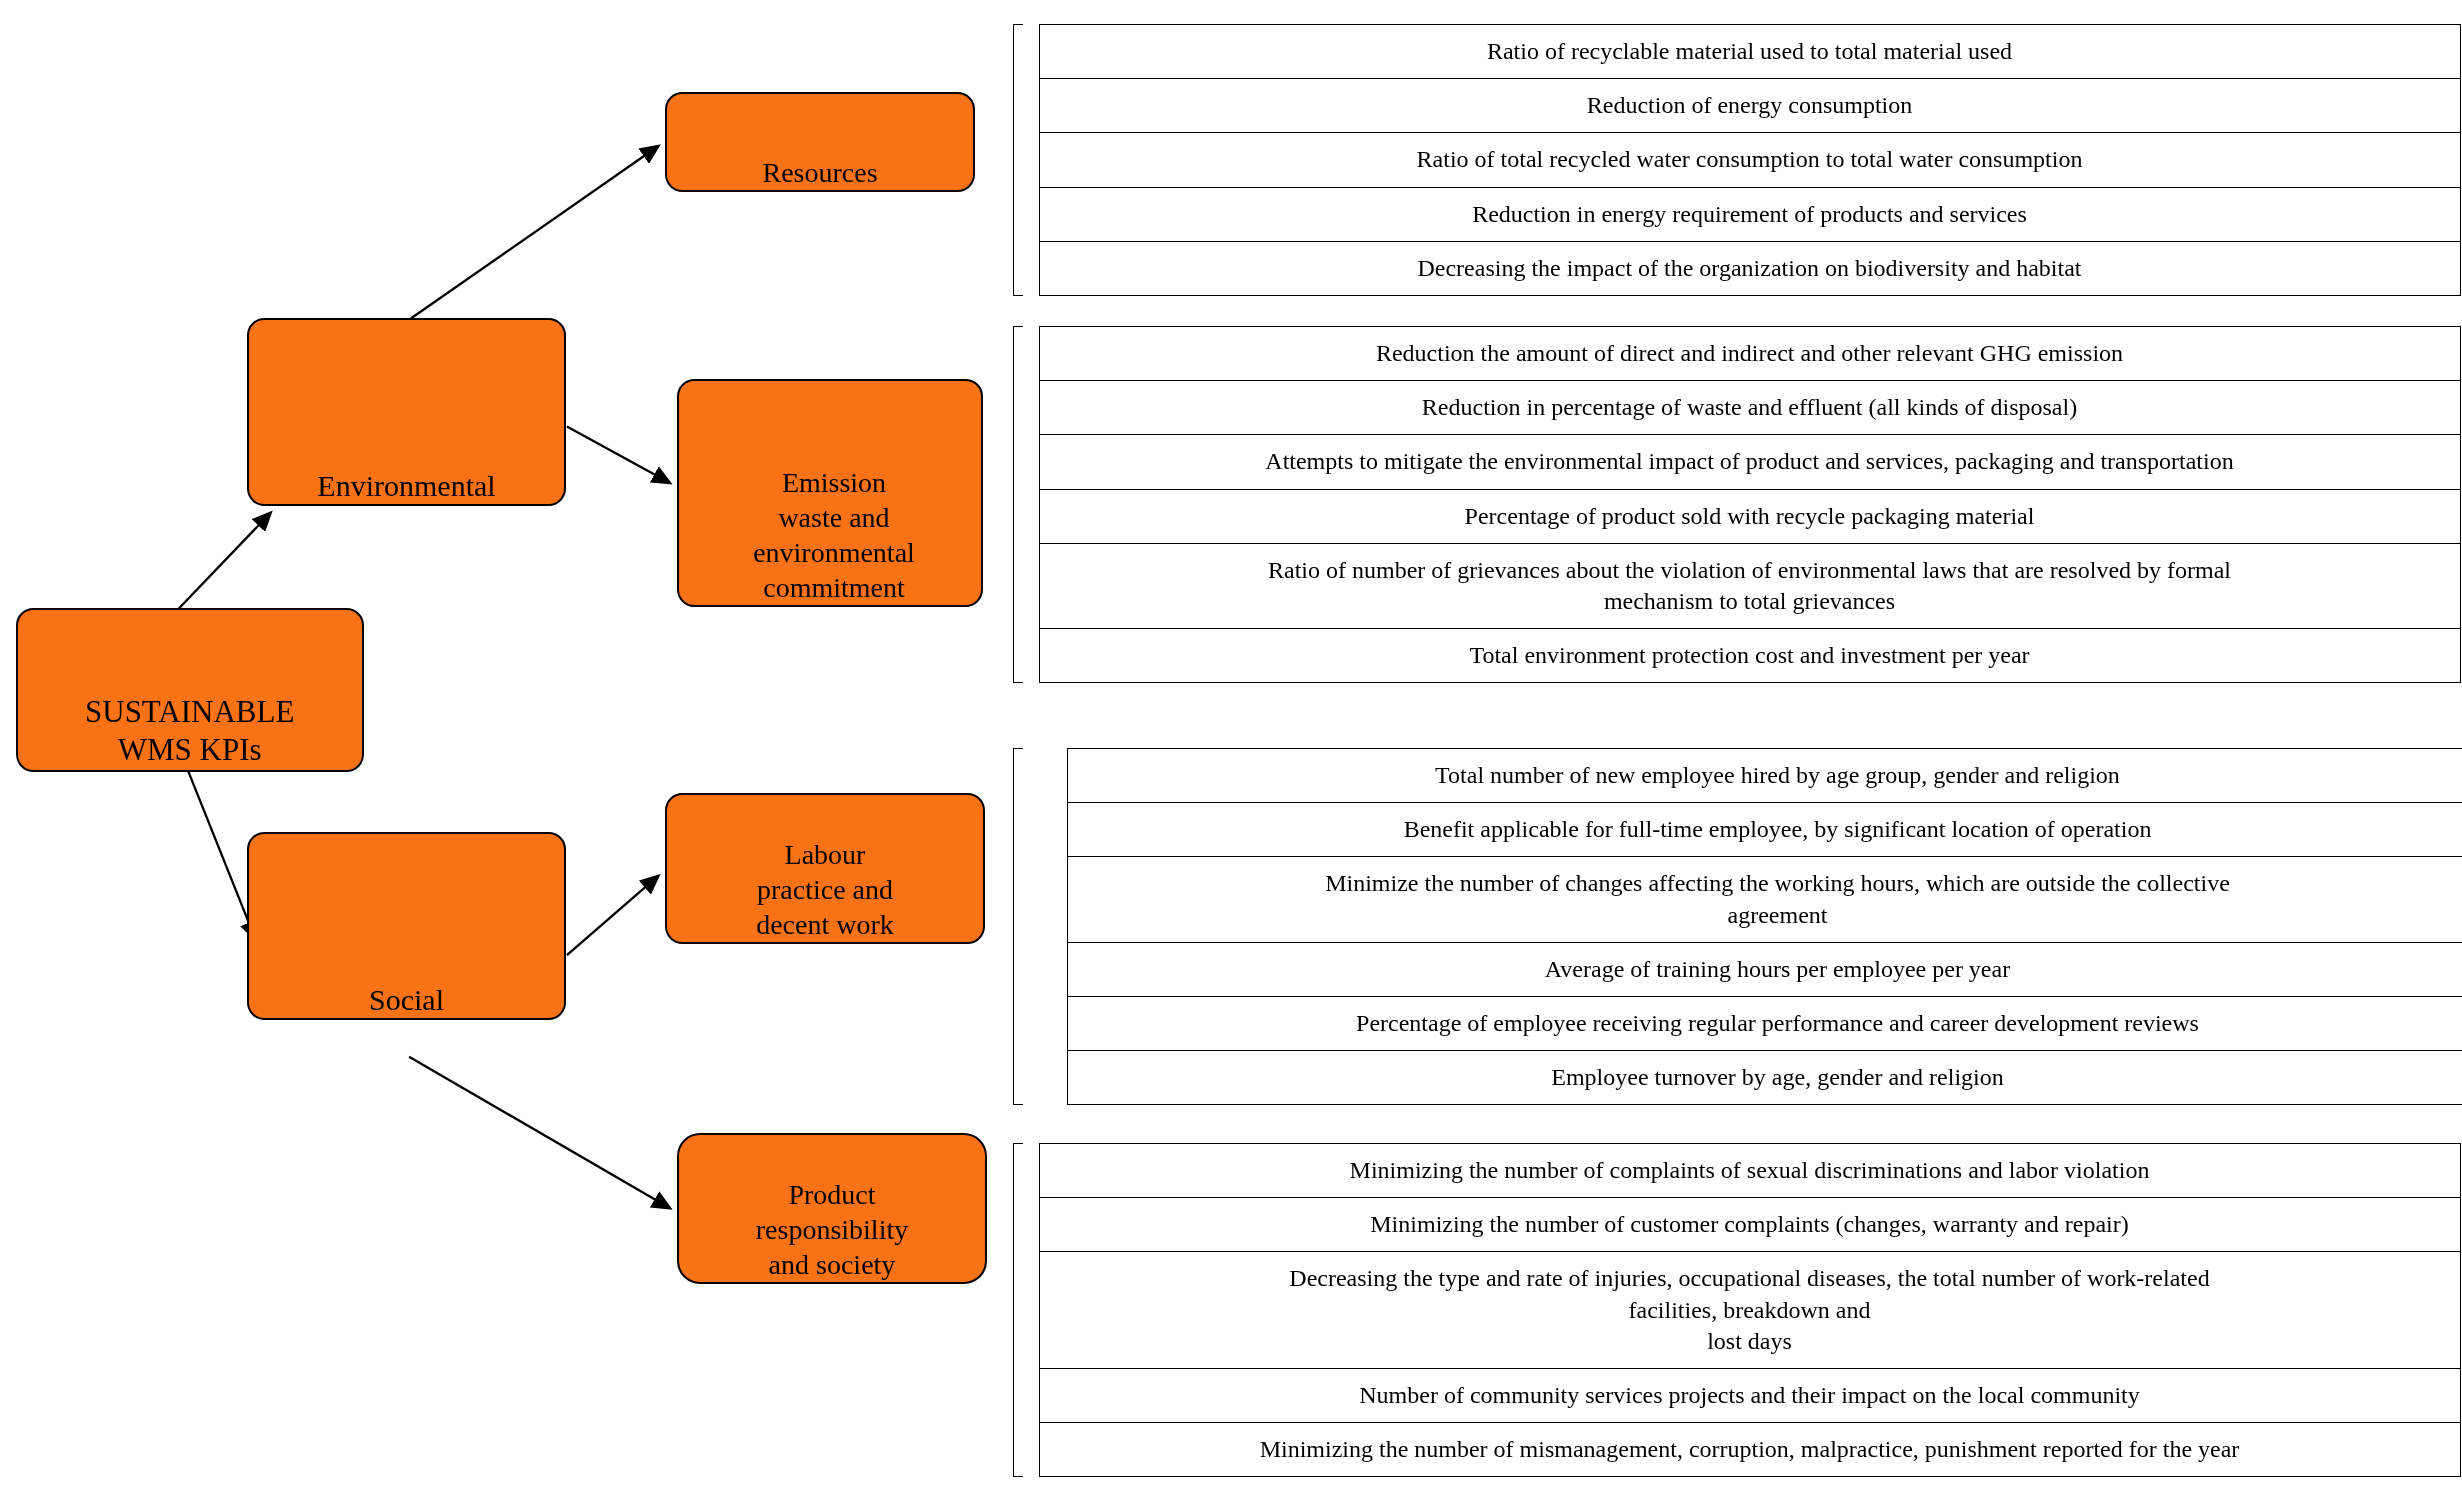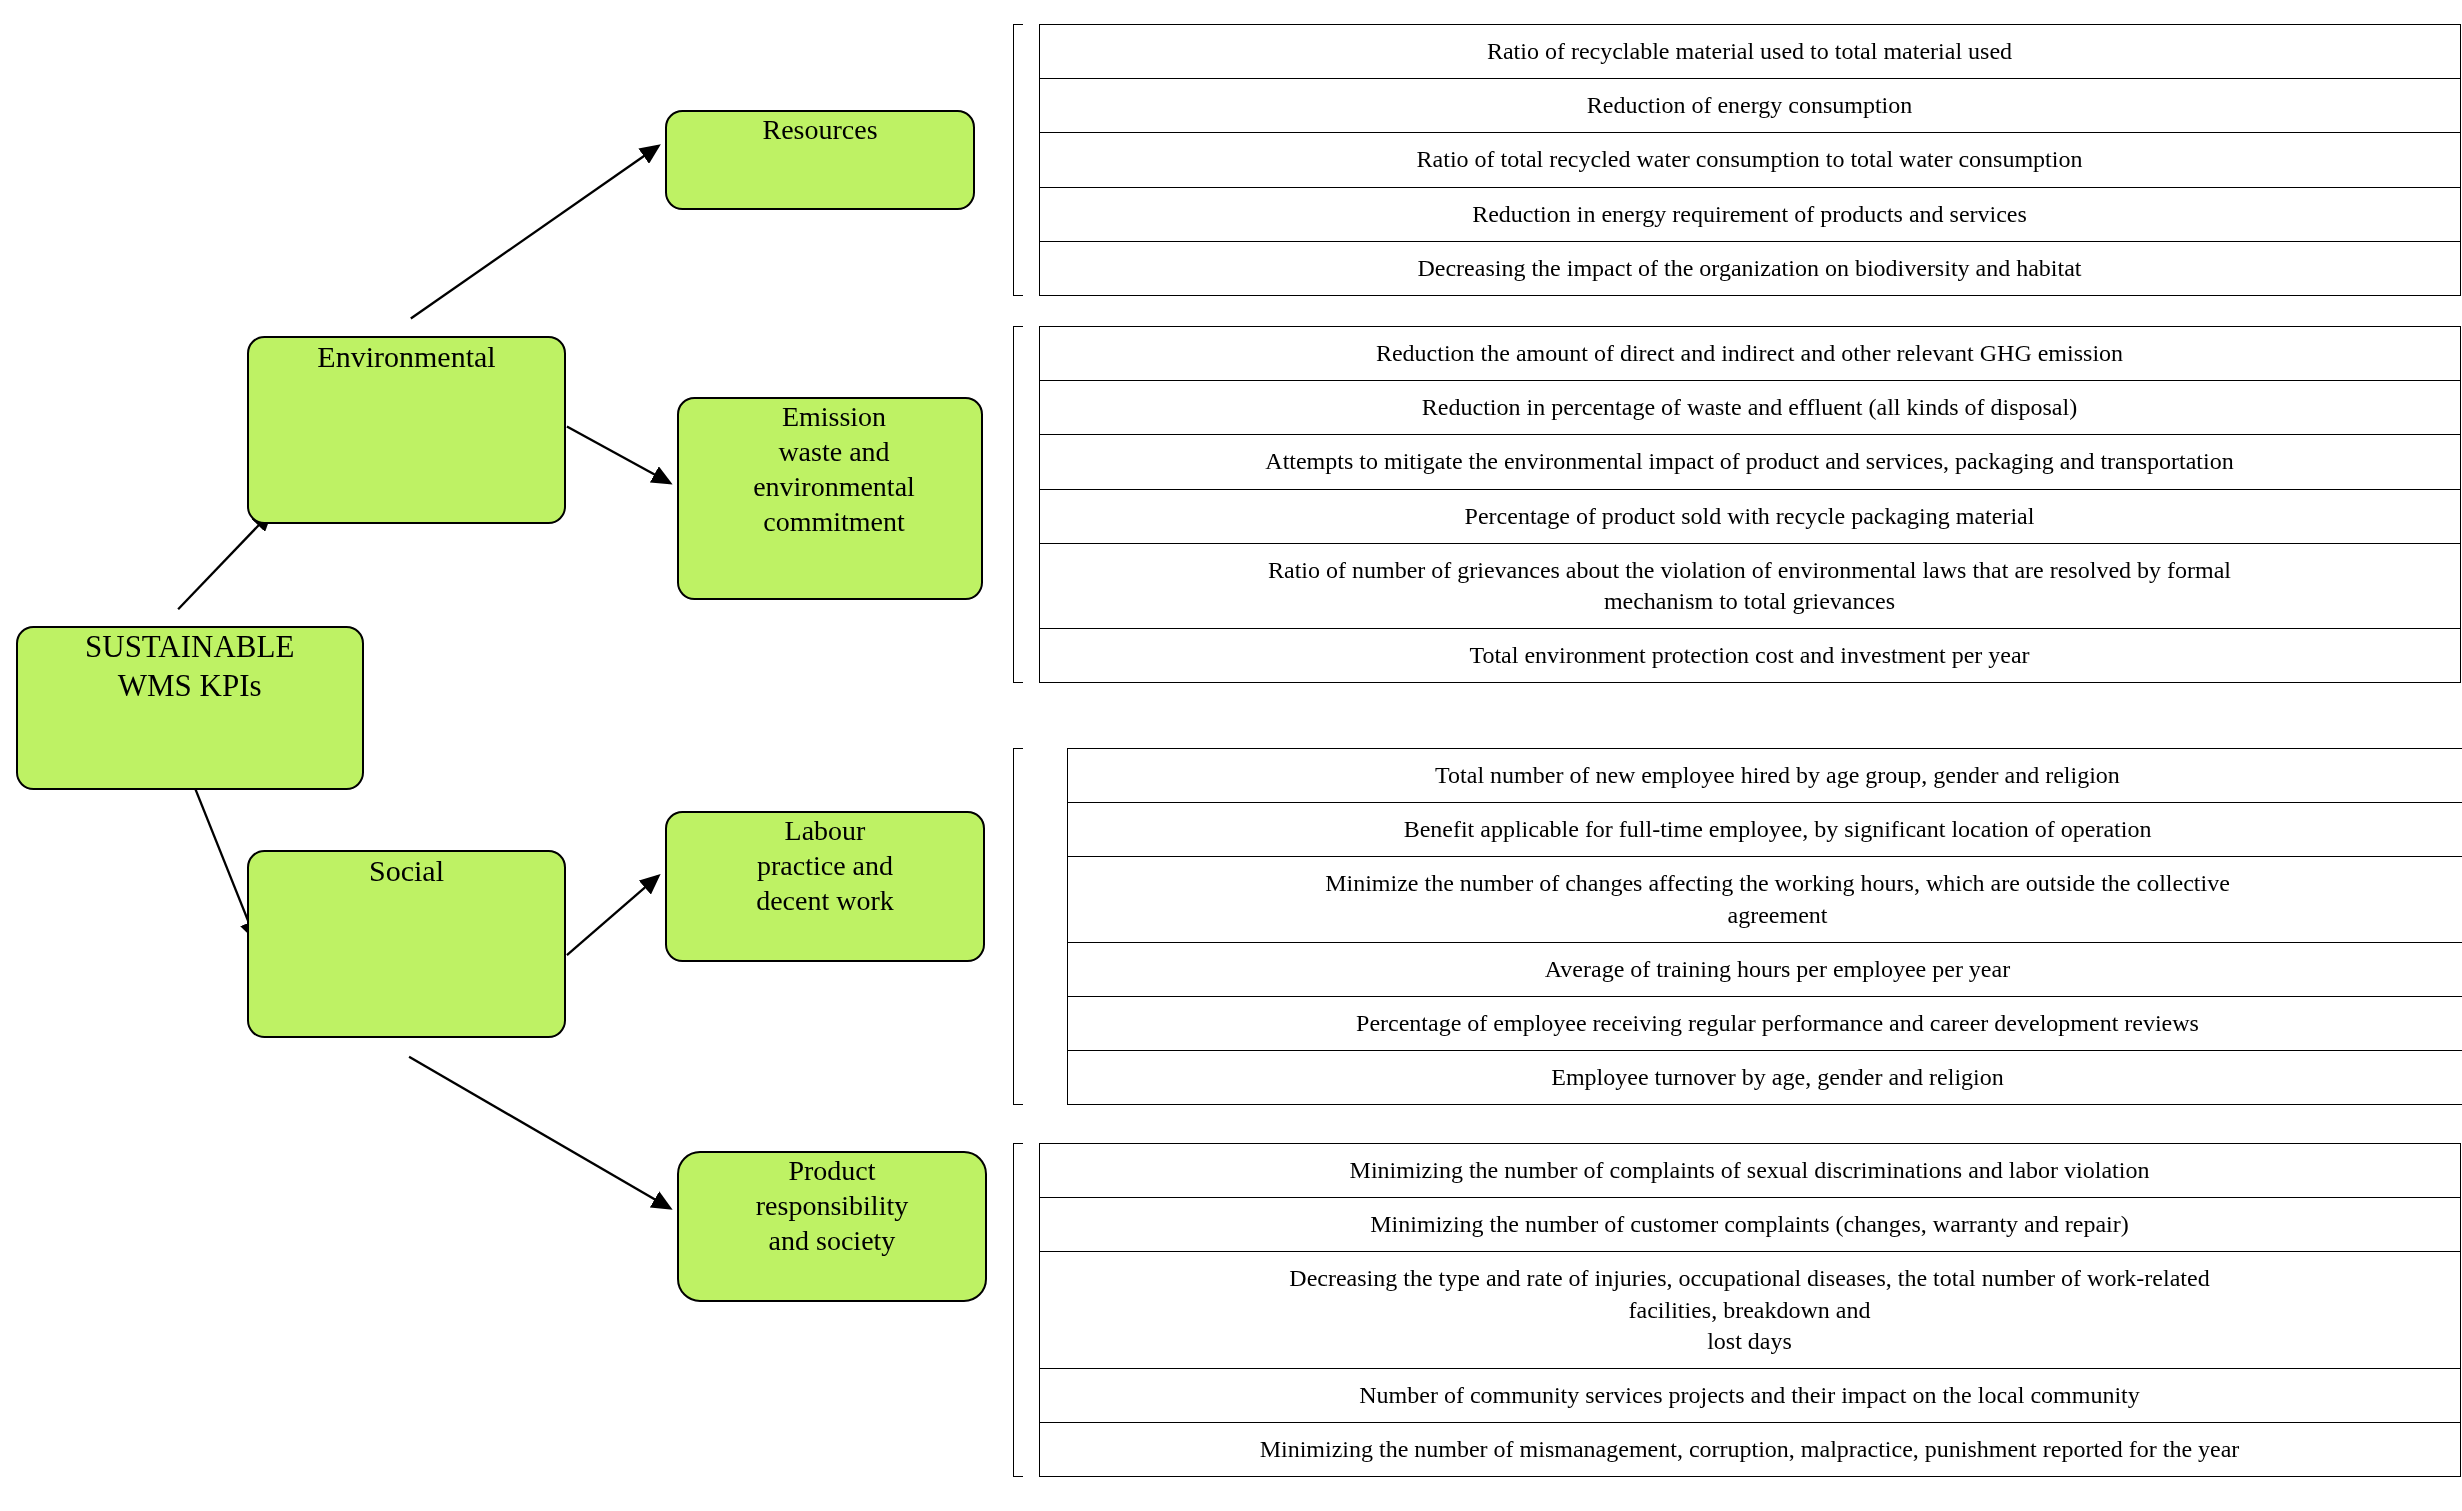--- a/index.html
+++ b/index.html
@@ -9,37 +9,36 @@
     height:1511px;
     background:#ffffff;
     font-family:"Liberation Serif","DejaVu Serif",serif;
     color:#000;
     overflow:hidden;
   }
   svg.connectors{position:absolute;left:0;top:0;z-index:1;}
   .node{
     position:absolute;
     z-index:2;
-    background:#bef264;
+    background:#f97316;
     border:2.3px solid #000;
     border-radius:17.4px;
     display:flex;
-    align-items:flex-start;
+    align-items:flex-end;
     justify-content:center;
     text-align:center;
     white-space:pre-line;
     box-sizing:border-box;
     line-height:1.25;
-    margin-top:18px;
   }
   .node-root{left:15.7px;top:608px;width:348px;height:164px;font-size:31px;}
   .node-env{left:247px;top:318px;width:319px;height:188px;font-size:30px;}
   .node-social{left:247px;top:832px;width:319px;height:188px;font-size:30px;}
   .node-resources{left:665px;top:92px;width:310px;height:100px;font-size:28px;}
-  .node-emission{left:677px;top:379px;width:306px;height:203px;font-size:28px;padding-left:8px;}
+  .node-emission{left:677px;top:379px;width:306px;height:228px;font-size:28px;padding-left:8px;}
   .node-labour{left:665px;top:793px;width:320px;height:151px;font-size:28px;}
   .node-product{left:677px;top:1133px;width:310px;height:151px;font-size:28px;border-radius:23px;}
 
   .tablegroup{
     position:absolute;
     left:1013px;
     width:1447px;
     z-index:2;
   }
   .tg1{top:24px;}

